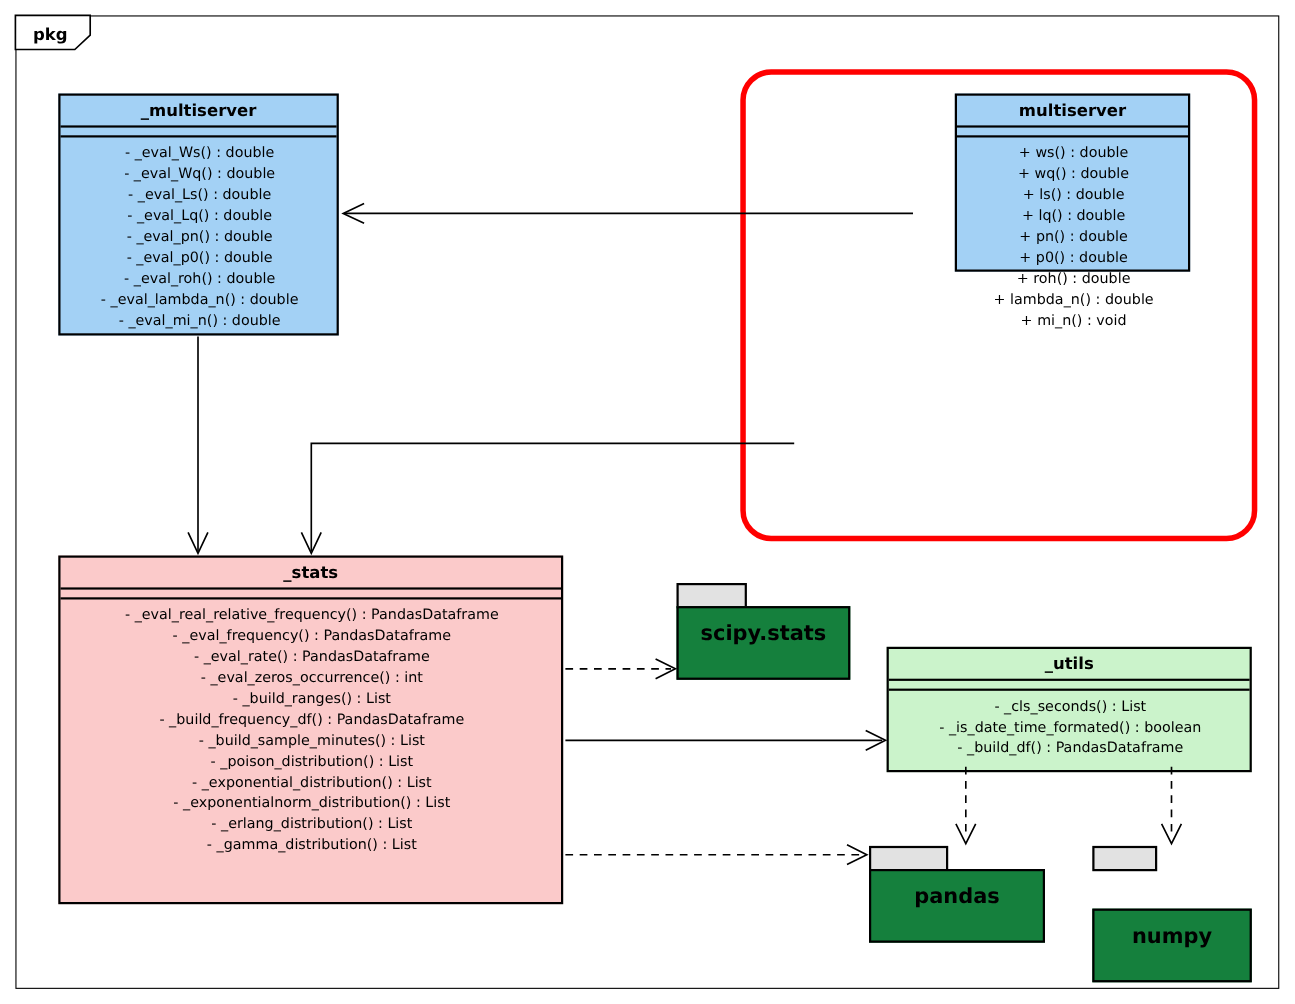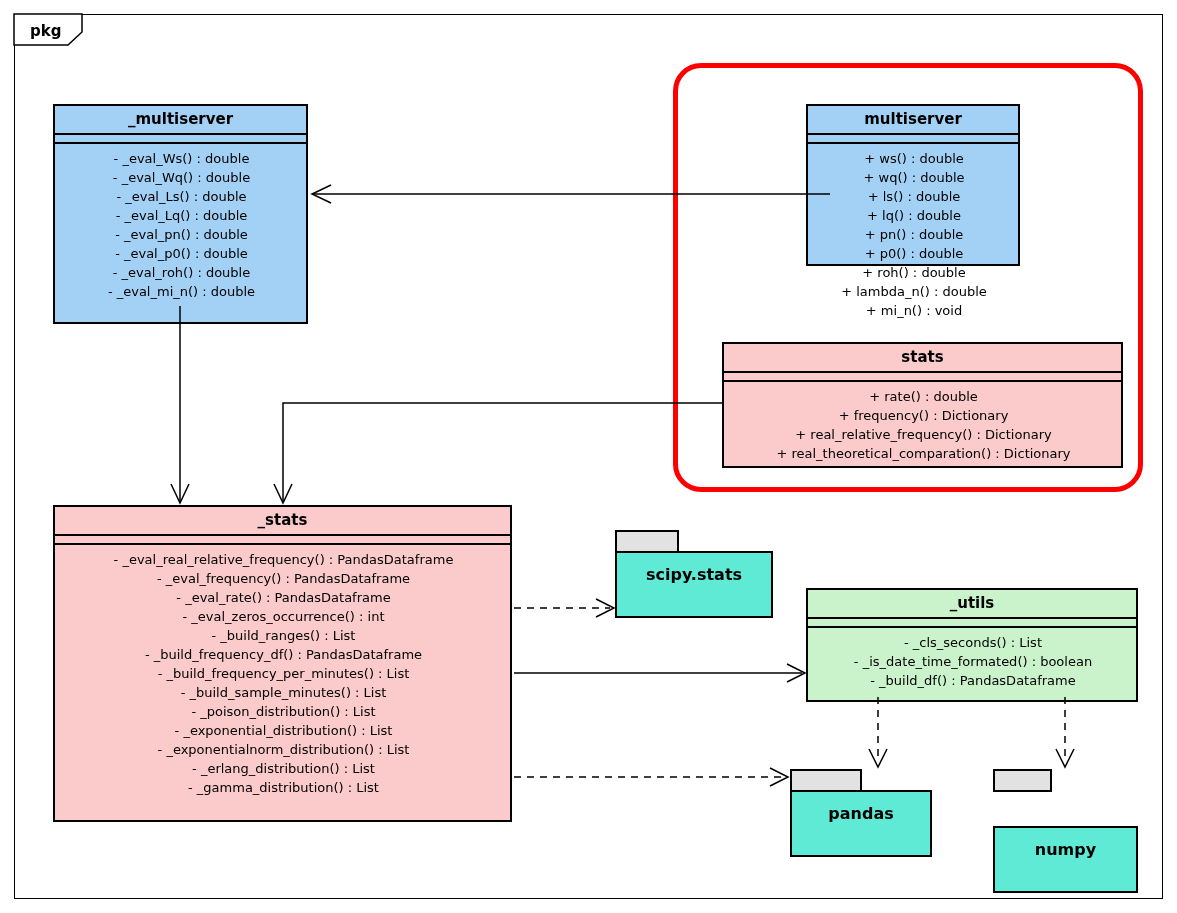--- a/index.html
+++ b/index.html
@@ -10,30 +10,30 @@
          border:1.5px solid #000;box-sizing:border-box;background:#fff;}
 
   
   .uml-class{position:absolute;border:2.5px solid #000;box-sizing:border-box;z-index:3;}
   .uml-class .title{height:27px;line-height:27px;text-align:center;font-weight:bold;
                     font-size:15px;border-bottom:2px solid #000;}
   .uml-class .attrs{height:7px;border-bottom:2px solid #000;}
   .uml-class .methods{padding:5px 6px 0 8px;}
   .uml-class .method{font-size:13px;line-height:19px;white-space:nowrap;text-align:center;}
 
-  .c-blue{background:#A3D1F5;margin-top:19px;}
+  .c-blue{background:#A3D1F5;}
   .c-pink{background:#FBCACA;}
   .c-green{background:#CBF3CB;}
 
   
   .pkg{position:absolute;z-index:3;}
   .pkg .tab{position:absolute;left:0;border:2.5px solid #000;box-sizing:border-box;
             background:#E2E2E2;}
   .pkg .bodyp{position:absolute;left:0;border:2.5px solid #000;box-sizing:border-box;
-            background:#5eead4;text-align:center;font-weight:bold;font-size:16px;}
+            background:#15803d;text-align:center;font-weight:bold;font-size:19px;}
   .pkg .bodyp span{display:inline-block;margin-top:12px;}
 
   
   .highlight{position:absolute;left:673px;top:63px;width:470px;height:429px;
              border:5px solid #FF0000;border-radius:28px;box-sizing:border-box;
              background:transparent;z-index:2;}
 
   svg.overlay{position:absolute;left:0;top:0;width:1177px;height:913px;z-index:6;
               pointer-events:none;}
 </style>
@@ -50,62 +50,52 @@
     <div class="title">_multiserver</div>
     <div class="attrs"></div>
     <div class="methods">
       <div class="method">- _eval_Ws() : double</div>
       <div class="method">- _eval_Wq() : double</div>
       <div class="method">- _eval_Ls() : double</div>
       <div class="method">- _eval_Lq() : double</div>
       <div class="method">- _eval_pn() : double</div>
       <div class="method">- _eval_p0() : double</div>
       <div class="method">- _eval_roh() : double</div>
+      <div class="method">- _eval_lambda_n() : double</div>
       <div class="method">- _eval_mi_n() : double</div>
     </div>
   </div>
 
-  <div class="uml-class c-blue" style="left:806px;top:85px;width:214px;height:162px;">
+  <div class="uml-class c-blue" style="left:868px;top:85px;width:214px;height:162px;">
     <div class="title">multiserver</div>
     <div class="attrs"></div>
     <div class="methods">
       <div class="method">+ ws() : double</div>
       <div class="method">+ wq() : double</div>
       <div class="method">+ ls() : double</div>
       <div class="method">+ lq() : double</div>
       <div class="method">+ pn() : double</div>
       <div class="method">+ p0() : double</div>
       <div class="method">+ roh() : double</div>
       <div class="method">+ lambda_n() : double</div>
       <div class="method">+ mi_n() : void</div>
     </div>
   </div>
 
-  <div class="uml-class c-pink" style="left:722px;top:342px;width:401px;height:126px;">
-    <div class="title">stats</div>
-    <div class="attrs"></div>
-    <div class="methods">
-      <div class="method">+ rate() : double</div>
-      <div class="method">+ frequency() : Dictionary</div>
-      <div class="method">+ real_relative_frequency() : Dictionary</div>
-      <div class="method">+ real_theoretical_comparation() : Dictionary</div>
-    </div>
-  </div>
 
   <div class="uml-class c-pink" style="left:53px;top:505px;width:459px;height:317px;">
     <div class="title">_stats</div>
     <div class="attrs"></div>
     <div class="methods">
       <div class="method">- _eval_real_relative_frequency() : PandasDataframe</div>
       <div class="method">- _eval_frequency() : PandasDataframe</div>
       <div class="method">- _eval_rate() : PandasDataframe</div>
       <div class="method">- _eval_zeros_occurrence() : int</div>
       <div class="method">- _build_ranges() : List</div>
       <div class="method">- _build_frequency_df() : PandasDataframe</div>
-      <div class="method">- _build_frequency_per_minutes() : List</div>
       <div class="method">- _build_sample_minutes() : List</div>
       <div class="method">- _poison_distribution() : List</div>
       <div class="method">- _exponential_distribution() : List</div>
       <div class="method">- _exponentialnorm_distribution() : List</div>
       <div class="method">- _erlang_distribution() : List</div>
       <div class="method">- _gamma_distribution() : List</div>
     </div>
   </div>
 
   <div class="uml-class c-green" style="left:806px;top:588px;width:332px;height:114px;">
@@ -120,21 +110,21 @@
 
   <div class="pkg" style="left:615px;top:530px;width:158px;height:88px;">
     <div class="tab" style="top:0;width:64px;height:23px;"></div>
     <div class="bodyp" style="top:21px;width:158px;height:67px;">
       <span>scipy.stats</span>
     </div>
   </div>
 
   <div class="pkg" style="left:790px;top:769px;width:177px;height:88px;">
     <div class="tab" style="top:0;width:72px;height:23px;"></div>
-    <div class="bodyp" style="top:21px;width:142px;height:67px;">
+    <div class="bodyp" style="top:21px;width:160px;height:67px;">
       <span>pandas</span>
     </div>
   </div>
 
   <div class="pkg" style="left:993px;top:769px;width:145px;height:88px;">
     <div class="tab" style="top:0;width:59px;height:23px;"></div>
     <div class="bodyp" style="top:21px;width:145px;height:67px;margin-top:36px;">
       <span>numpy</span>
     </div>
   </div>

